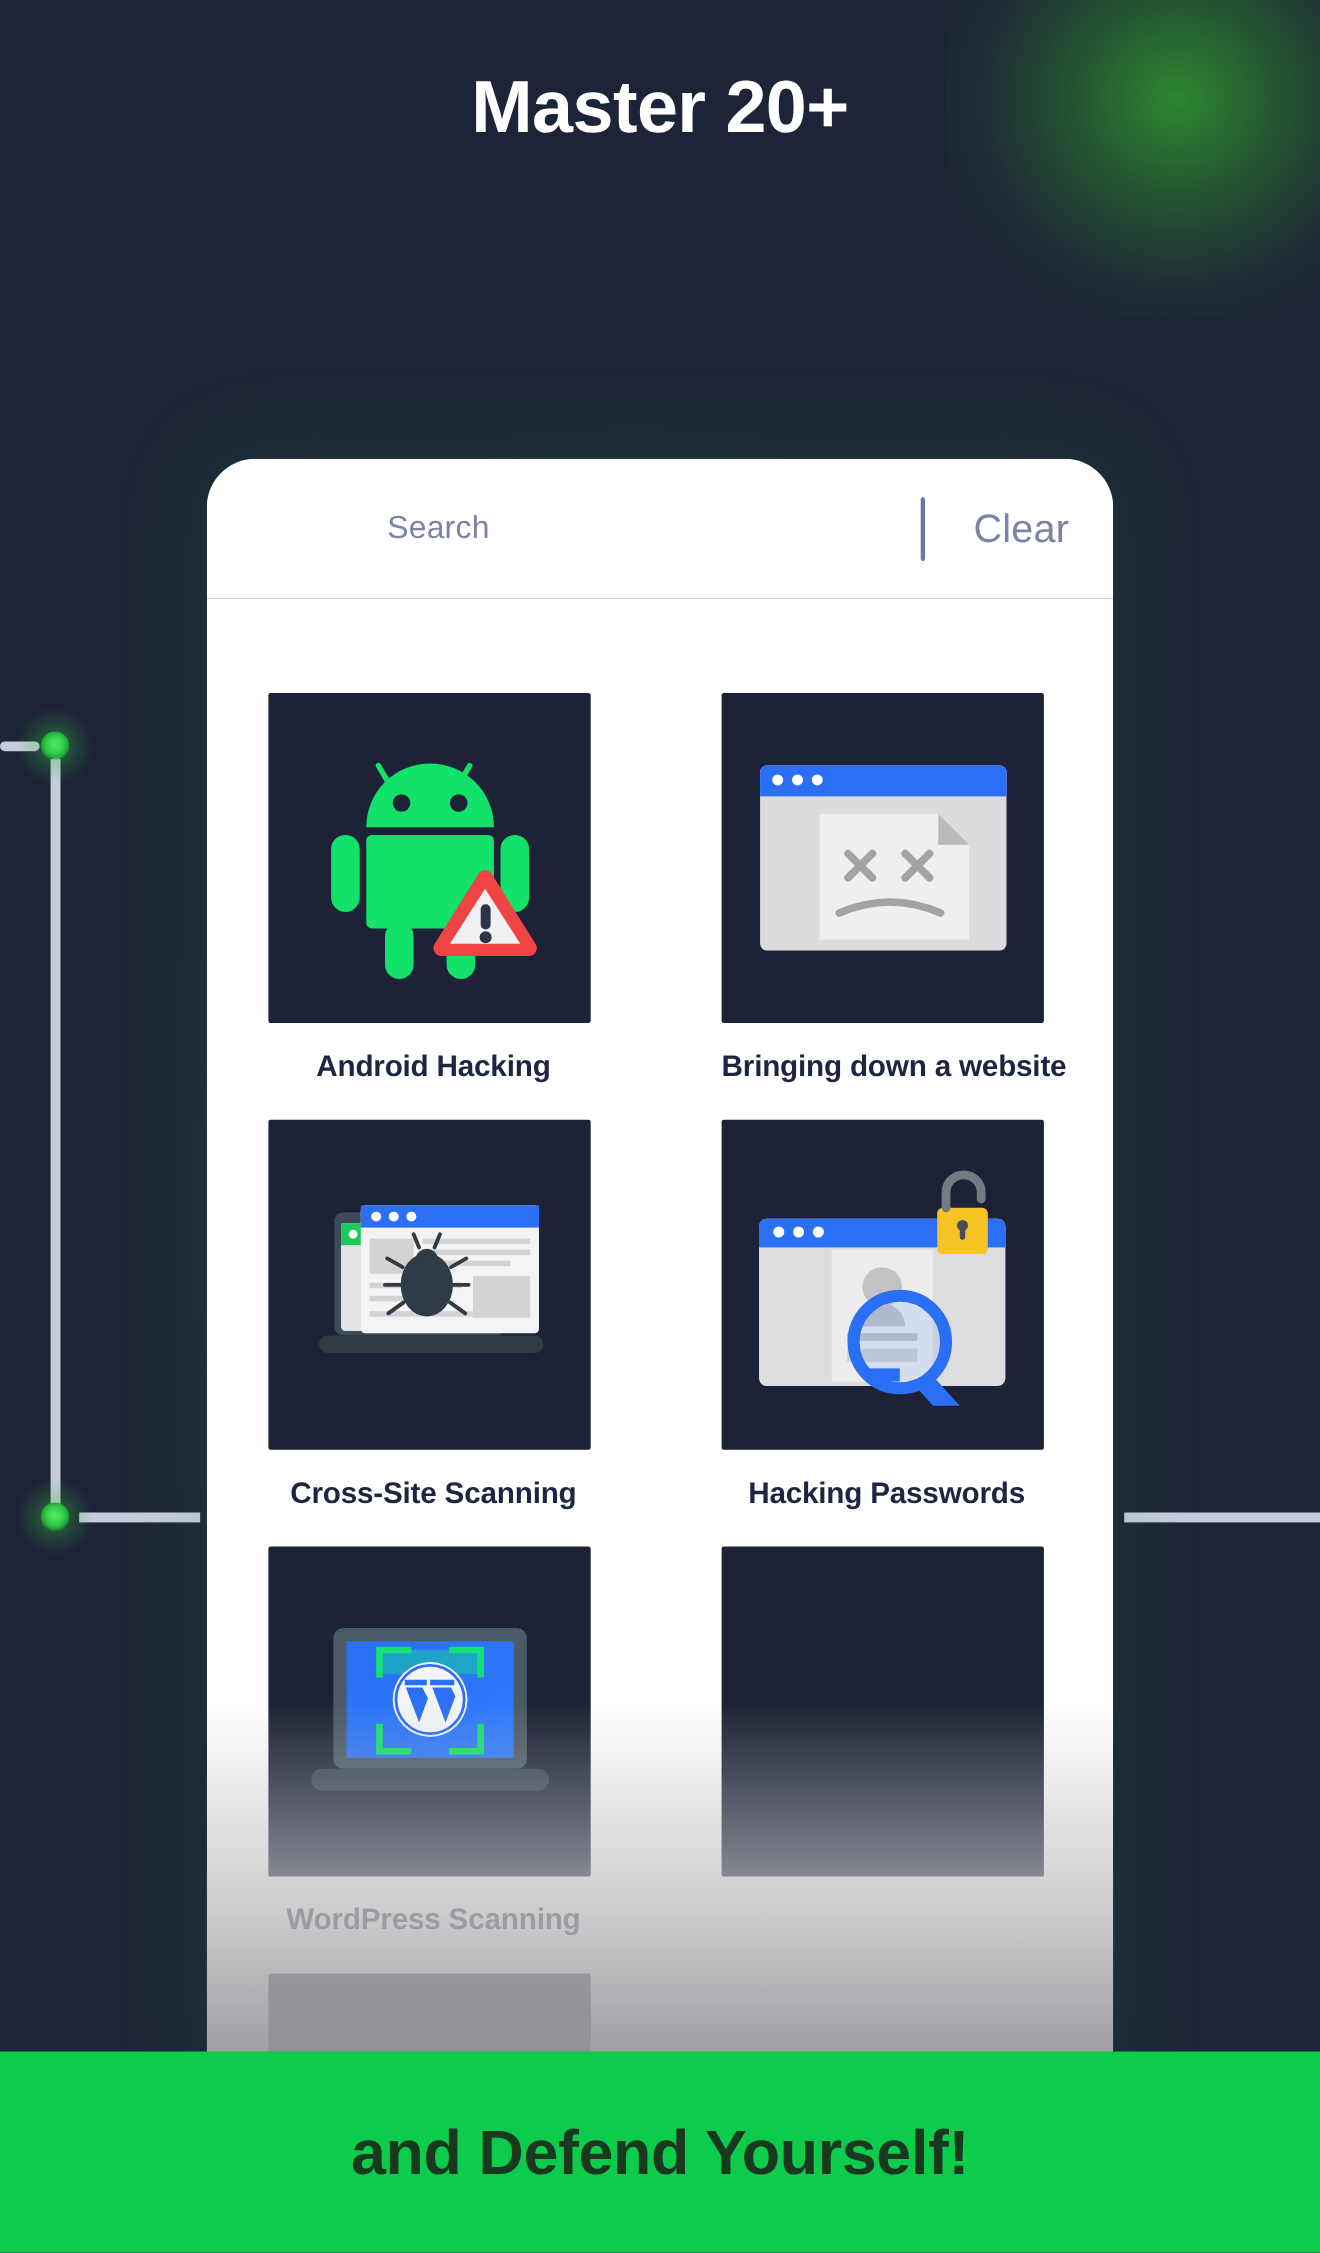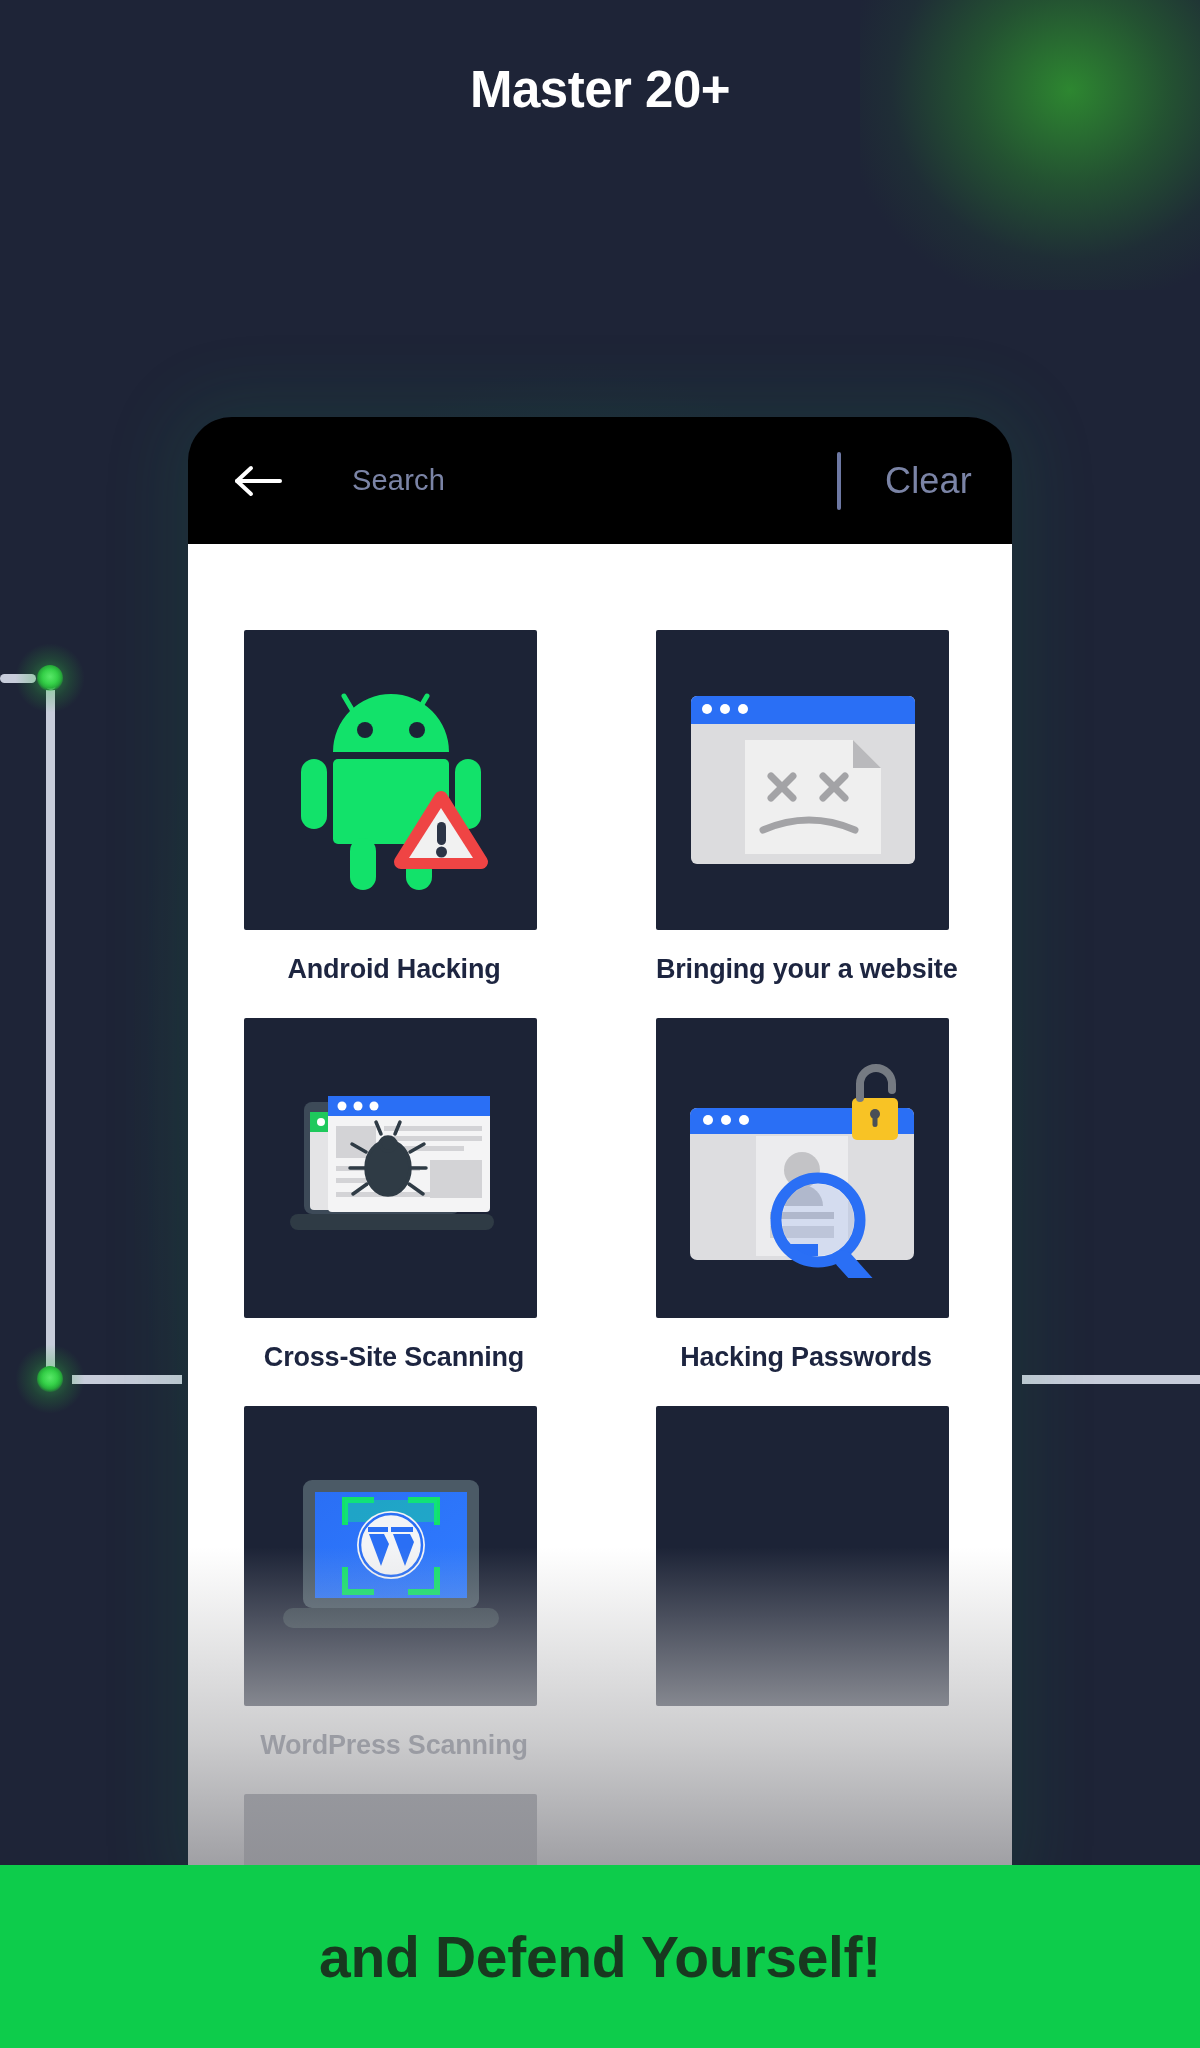--- a/index.html
+++ b/index.html
@@ -22,21 +22,21 @@
     background:radial-gradient(ellipse at 50% 50%, rgba(36,140,90,0.30) 0%, rgba(32,110,80,0.16) 38%, rgba(30,36,55,0) 68%);
     pointer-events:none;
   }
 
   
   .headline{
     position:absolute; top:62px; left:0; width:1200px; text-align:center;
     z-index:4;
   }
   .headline .l1{
-    display:block; font-size:51px; font-weight:bold; color:#ffffff;
+    display:block; font-size:67px; font-weight:bold; color:#ffffff;
     letter-spacing:-0.5px; line-height:1.08;
   }
   .headline .l2{
     display:block; font-size:63px; font-weight:bold; color:#14c651;
     letter-spacing:-0.5px; line-height:1.25;
   }
 
   
   .dash-v{
     position:absolute; left:46px; top:690px; width:9px; height:688px;
@@ -76,21 +76,21 @@
   .node-top{ left:37px; top:665px; }
   .node-bot{ left:37px; top:1366px; }
 
   
   .phone{
     position:absolute; left:188px; top:417px; width:824px; height:1460px;
     border-radius:44px 44px 0 0; overflow:hidden; z-index:5;
     box-shadow:0 0 70px 18px rgba(20,150,80,0.13);
   }
   .phone-topbar{
-    height:127px; background:#000000; display:flex; align-items:center;
+    height:127px; background:#ffffff; display:flex; align-items:center;
     padding:0 0 0 34px; position:relative;
   }
   .back-arrow{ width:56px; height:56px; display:flex; align-items:center; justify-content:center; flex:0 0 auto; margin-left:8px; }
   .search-input{
     flex:1 1 auto; color:#7b84a6; font-size:29px; padding-left:66px; letter-spacing:0.2px;
   }
   .divider{
     width:4px; height:58px; background:#6d78a3; border-radius:2px; flex:0 0 auto; margin-right:44px;
   }
   .clear-btn{
@@ -204,21 +204,21 @@
             <path d="M164 46 l28 28 h-28 Z" fill="#b9b9bc"></path>
             <g stroke="#a3a3a6" stroke-width="7" stroke-linecap="round">
               <line x1="82" y1="82" x2="104" y2="104"></line>
                 <line x1="104" y1="82" x2="82" y2="104"></line>
               <line x1="134" y1="82" x2="156" y2="104"></line>
                 <line x1="156" y1="82" x2="134" y2="104"></line>
               <path d="M74 136 Q120 116 166 136" fill="none"></path>
             </g>
           </svg>
         </div>
-        <div class="tile-label">Bringing your a website</div>
+        <div class="tile-label">Bringing down a website</div>
       </div>
 
       <div class="tile">
         <div class="tile-img">
           <svg width="250" height="200" viewBox="0 0 250 200" aria-hidden="true">
             <rect x="38" y="34" width="156" height="112" rx="8" fill="#3d4a58"></rect>
             <rect x="48" y="44" width="136" height="96" fill="#2a6ff5"></rect>
             <rect x="24" y="146" width="204" height="16" rx="8" fill="#2f3b45"></rect>
             <rect x="44" y="44" width="116" height="98" rx="4" fill="#e4e4e6"></rect>
             <rect x="44" y="44" width="22" height="20" fill="#1ec95c"></rect>

